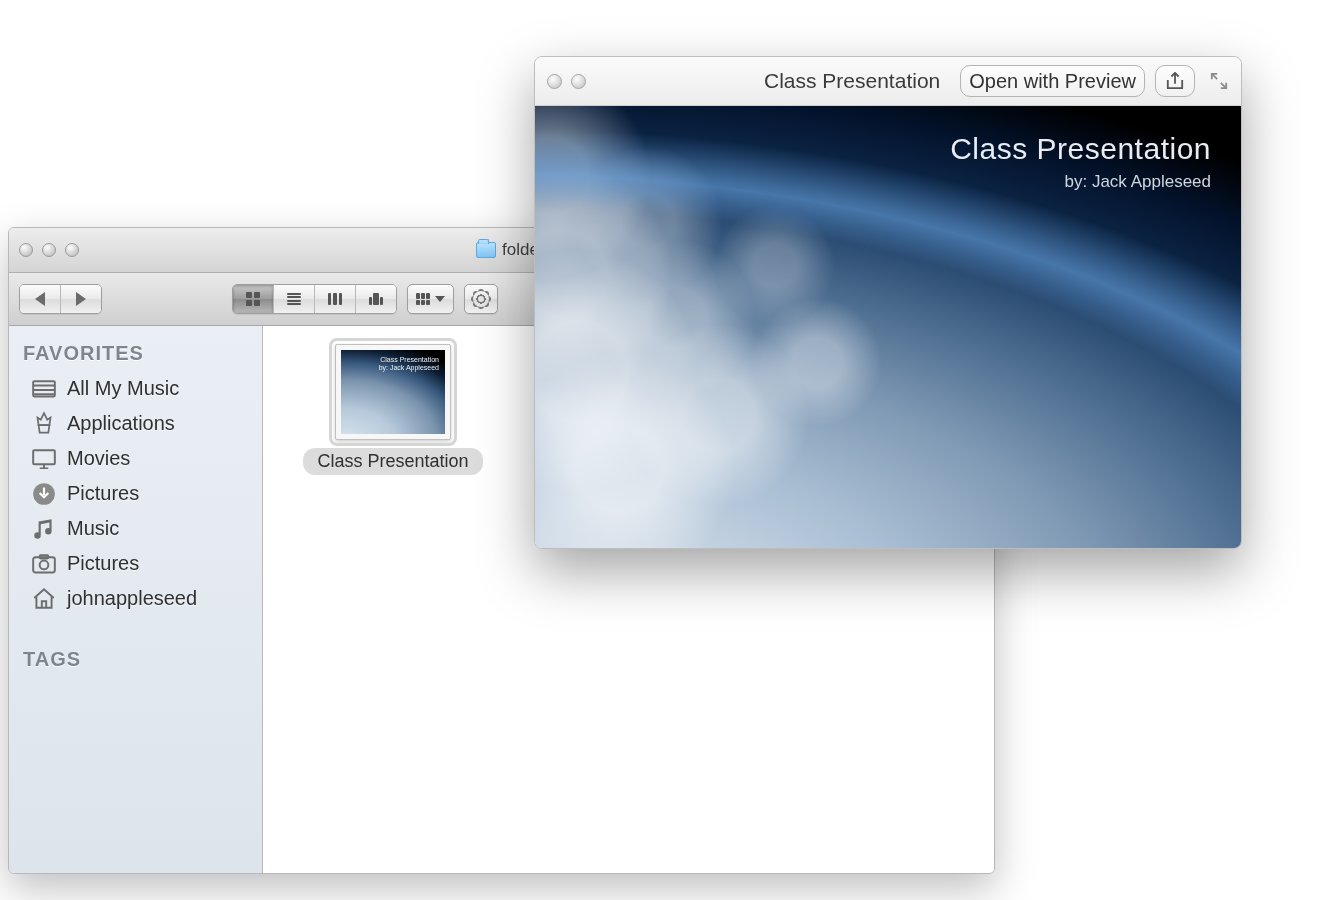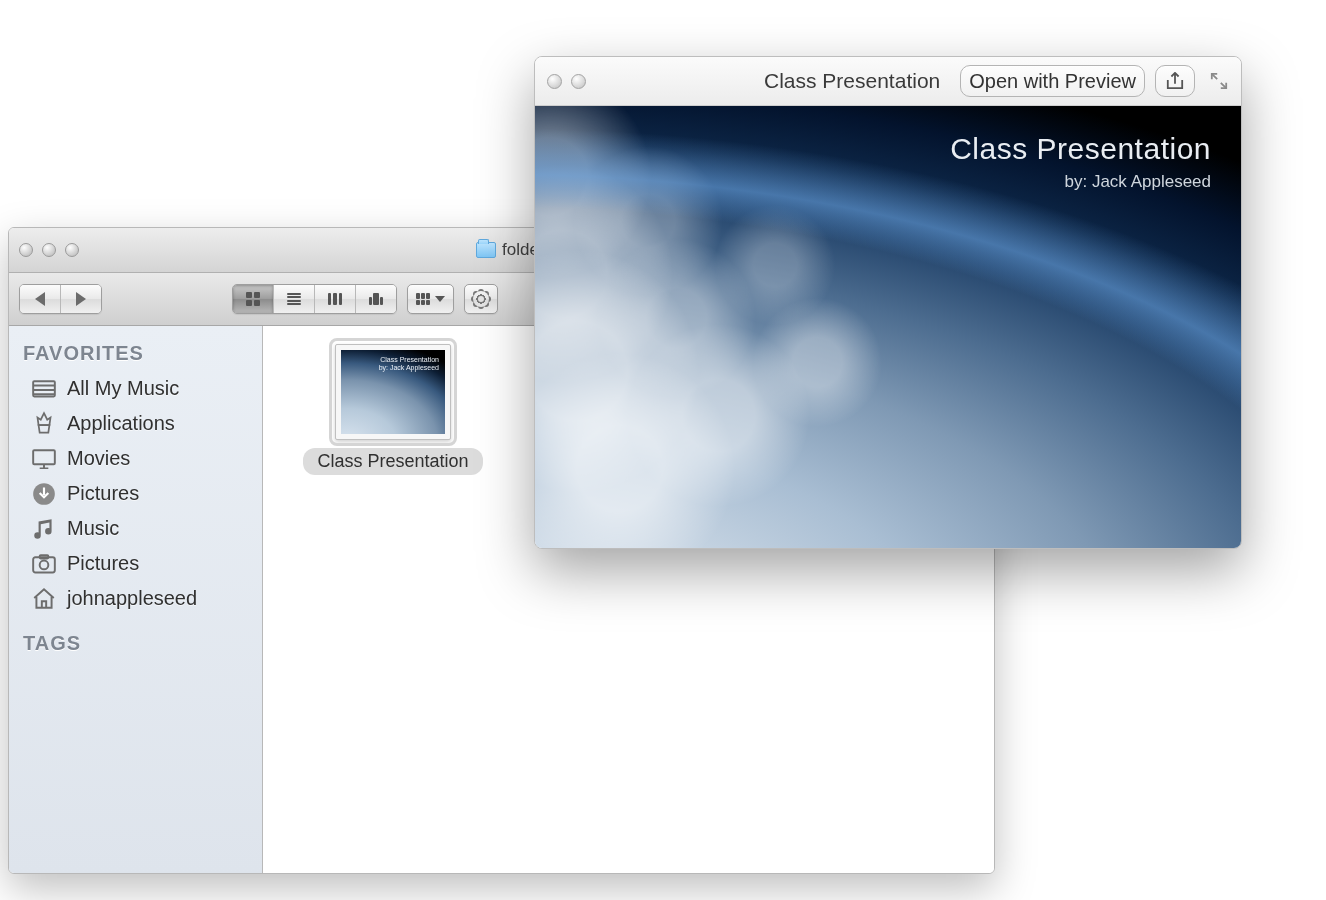--- a/index.html
+++ b/index.html
@@ -482,21 +482,21 @@
         <span class="sicon">
             <svg viewBox="0 0 24 24" fill="none" stroke="#6d6d6d" stroke-width="1.8">
               <path d="M3 11l9-8 9 8"></path>
               <path d="M5 10v10h14V10"></path>
               <path d="M10 20v-6h4v6"></path>
             </svg>
           </span>
         <span>johnappleseed</span>
       </div>
 
-      <div class="sidebar-heading" style="margin-top:10px">TAGS</div>
+      <div class="sidebar-heading" style="margin-top:26px">TAGS</div>
     </div>
 
     <div class="file-area">
       <div class="file-item">
         <div class="file-thumb">
           <div class="file-thumb-inner">
             <div class="ttitle">
               <div>Class Presentation</div>
               <div>by: Jack Appleseed</div>
             </div>

